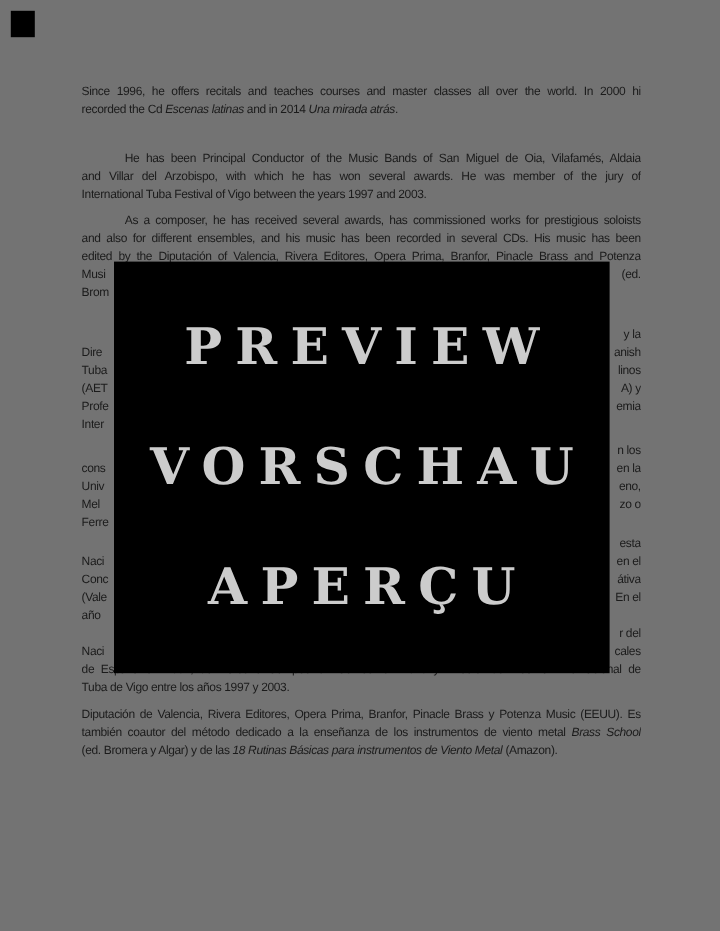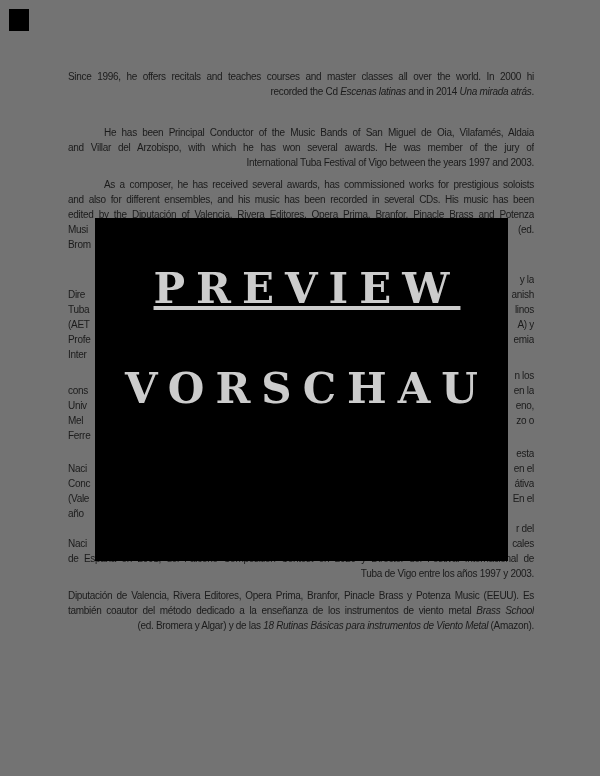--- a/index.html
+++ b/index.html
@@ -5,21 +5,21 @@
   html,body{margin:0;padding:0;background:#ffffff;}
   body{width:600px;height:776px;position:relative;overflow:hidden;
        font-family:"Liberation Sans",sans-serif;}
   .page{position:absolute;inset:0;background:#737373;}
   .corner-mark{position:absolute;left:9px;top:9px;width:20px;height:22px;background:#000;}
   .doc{position:absolute;left:68px;top:69px;width:466px;color:#1b1b1b;}
   .para{margin:0;}
   .line{font-size:10px;line-height:15px;height:15px;overflow:hidden;
         letter-spacing:-0.3px;}
   .jf{text-align:justify;text-align-last:justify;}
-  .jl{text-align:right;}
+  .jl{text-align:left;}
   .split{display:flex;justify-content:space-between;}
   .it{font-style:italic;}
   .overlay{position:absolute;left:95px;top:218px;width:413px;height:343px;
            background:#000;display:flex;flex-direction:column;align-items:center;
            padding-top:50px;box-sizing:border-box;gap:58px;}
   .pword{font-family:"DejaVu Serif",serif;font-weight:bold;font-size:42px;
          line-height:42px;color:#cccccc;letter-spacing:11px;padding-left:11px;
          white-space:nowrap;}
 </style>
 </head>
@@ -134,16 +134,17 @@
         <div class="line jl"><span>Tuba de Vigo entre los años 1997 y 2003.</span></div>
       </div>
       <div class="para" style="margin-top: 7px;">
         <div class="line jf"><span>Diputación de Valencia, Rivera Editores, Opera Prima, Branfor, Pinacle Brass y Potenza Music (EEUU). Es</span></div>
         <div class="line jf"><span>también coautor del método dedicado a la enseñanza de los instrumentos de viento metal  </span><span class="it">Brass School</span></div>
         <div class="line jl"><span>(ed. Bromera y Algar) y de las </span><span class="it">18 Rutinas Básicas para instrumentos de Viento Metal</span><span> (Amazon).</span></div>
       </div>
     </div>
 
   <div class="overlay" style="background: rgb(0, 0, 0);">
-    <div class="pword" style="color: rgb(204, 204, 204); text-decoration: underline;">PREVIEW</div>
+    <div class="pword" style="color: rgb(204, 204, 204);">PREVIEW</div>
     <div class="pword" style="color: rgb(204, 204, 204);">VORSCHAU</div>
+    <div class="pword" style="color: rgb(204, 204, 204);">APERÇU</div>
   </div>
 </div>
 
 </body></html>

